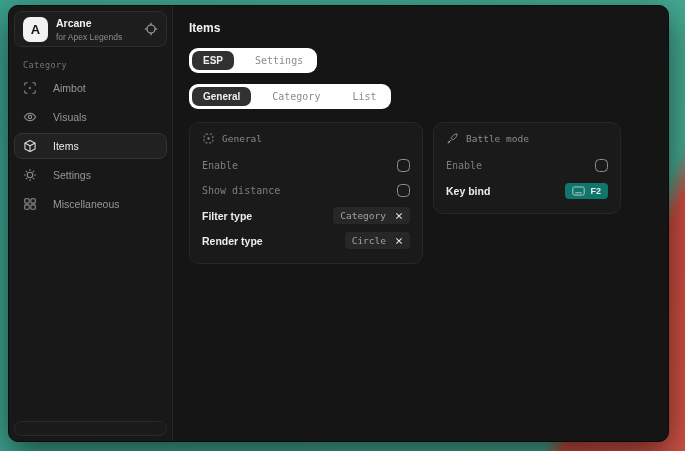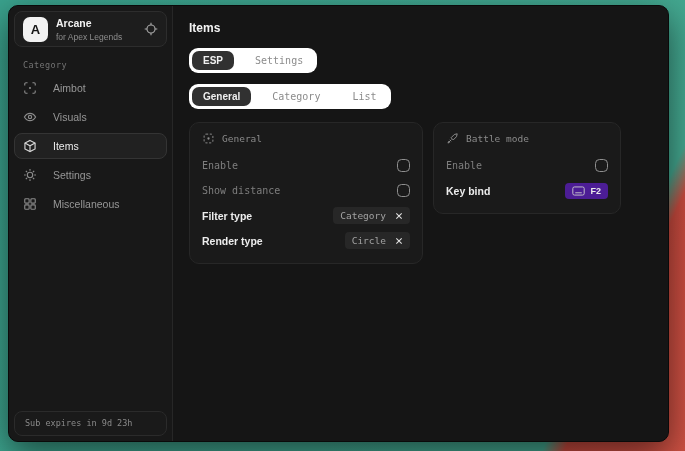--- a/index.html
+++ b/index.html
@@ -94,21 +94,21 @@
     width: 13px; height: 13px; border: 1.6px solid #8f8f8f; border-radius: 4.5px;
     background: transparent; cursor: pointer; flex: 0 0 13px;
   }
   .tag {
     display: flex; align-items: center; gap: 9px; background: #272727;
     border-radius: 4px; padding: 3px 7px; cursor: pointer;
   }
   .tag-text { color: #a2a2a2; font-family: "DejaVu Sans Mono", monospace; font-size: 9.5px; }
   .tag-x { display: flex; color: #e2e2e2; cursor: pointer; }
   .keychip {
-    display: flex; align-items: center; gap: 5px; background: #4c1d95;
+    display: flex; align-items: center; gap: 5px; background: #0f766e;
     border-radius: 4px; padding: 3px 7px; cursor: pointer;
   }
   .keychip .kb-ico { display: flex; color: #cfcfcf; }
   .key-text { color: #eaeaea; font-size: 9px; font-weight: bold; }
   svg { display: block; }
 </style>
 </head>
 <body>
 
 <div class="window">
@@ -177,21 +177,20 @@
             <rect x="9" y="9" width="5" height="5" rx="1"></rect>
           </svg>
         </span>
         <span>Miscellaneous</span>
       </div>
     </div>
 
     <div class="side-spacer"></div>
 
     <div class="sub-card">
-      <div class="sub-line1">Sub expires in 9d 23h</div>
     </div>
   </div>
 
   <div class="main">
     <div class="page-title">Items</div>
 
     <div class="tab-row">
       <div class="tab-group">
         <div class="tab active">ESP</div>
         <div class="tab">Settings</div>

